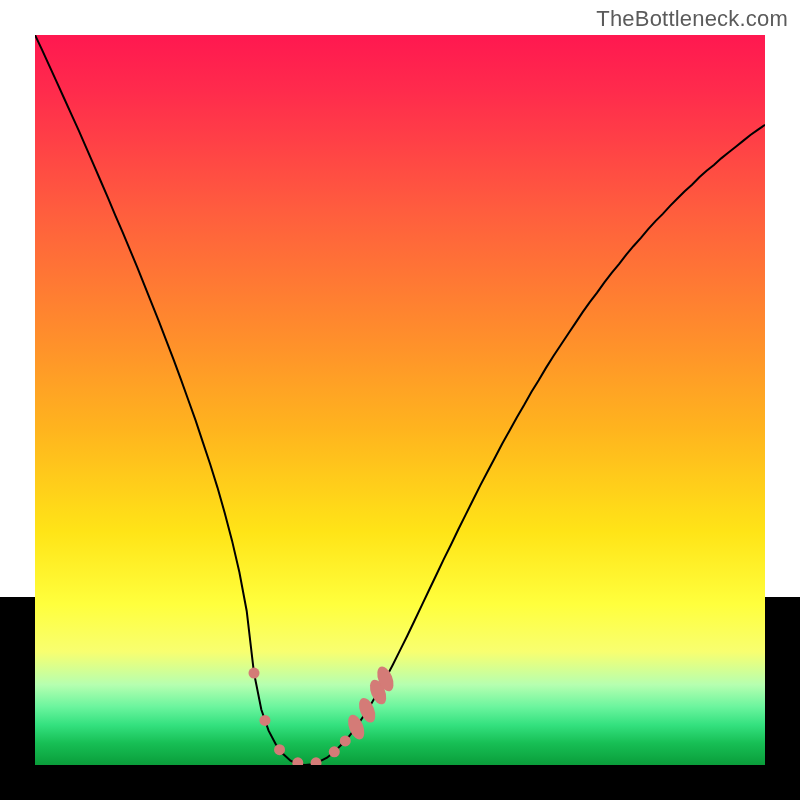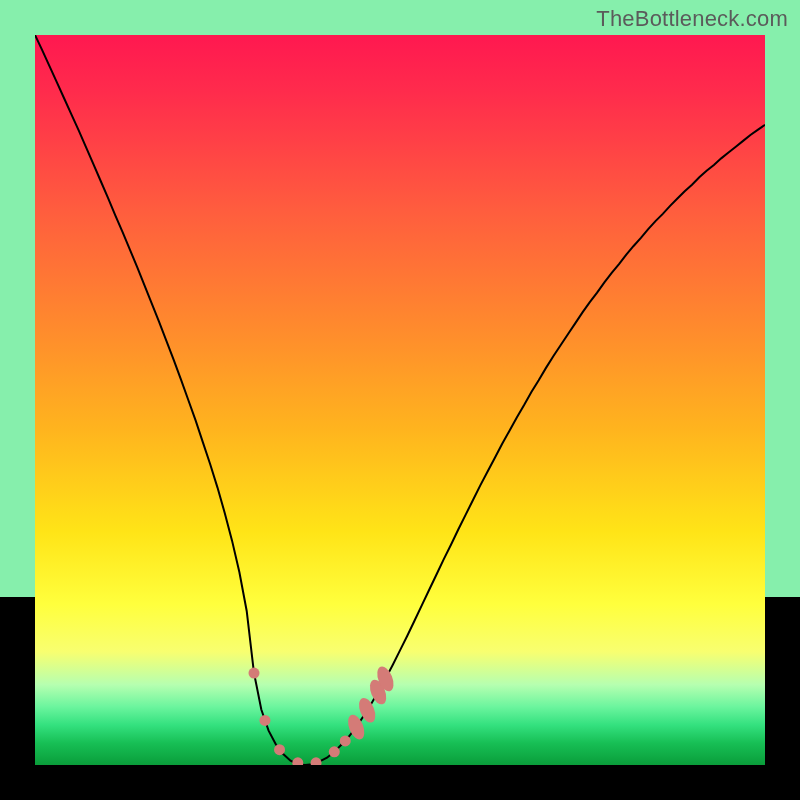--- a/index.html
+++ b/index.html
@@ -1,21 +1,21 @@
 <!DOCTYPE html>
 <html><head>
 <meta charset="utf-8">
 <style>
   * { margin: 0; padding: 0; box-sizing: border-box; }
   html, body { width: 800px; height: 800px; overflow: hidden; background: #000; font-family: Arial, sans-serif; }
   .frame {
     position: relative;
     width: 800px;
     height: 597px;
-    background: #86efac;
+    background: #ffffff;
   }
   .watermark {
     position: absolute;
     top: 6px;
     right: 12px;
     color: #5b5b5b;
     font-size: 22px;
     font-weight: 500;
     letter-spacing: 0.2px;
     z-index: 50;

